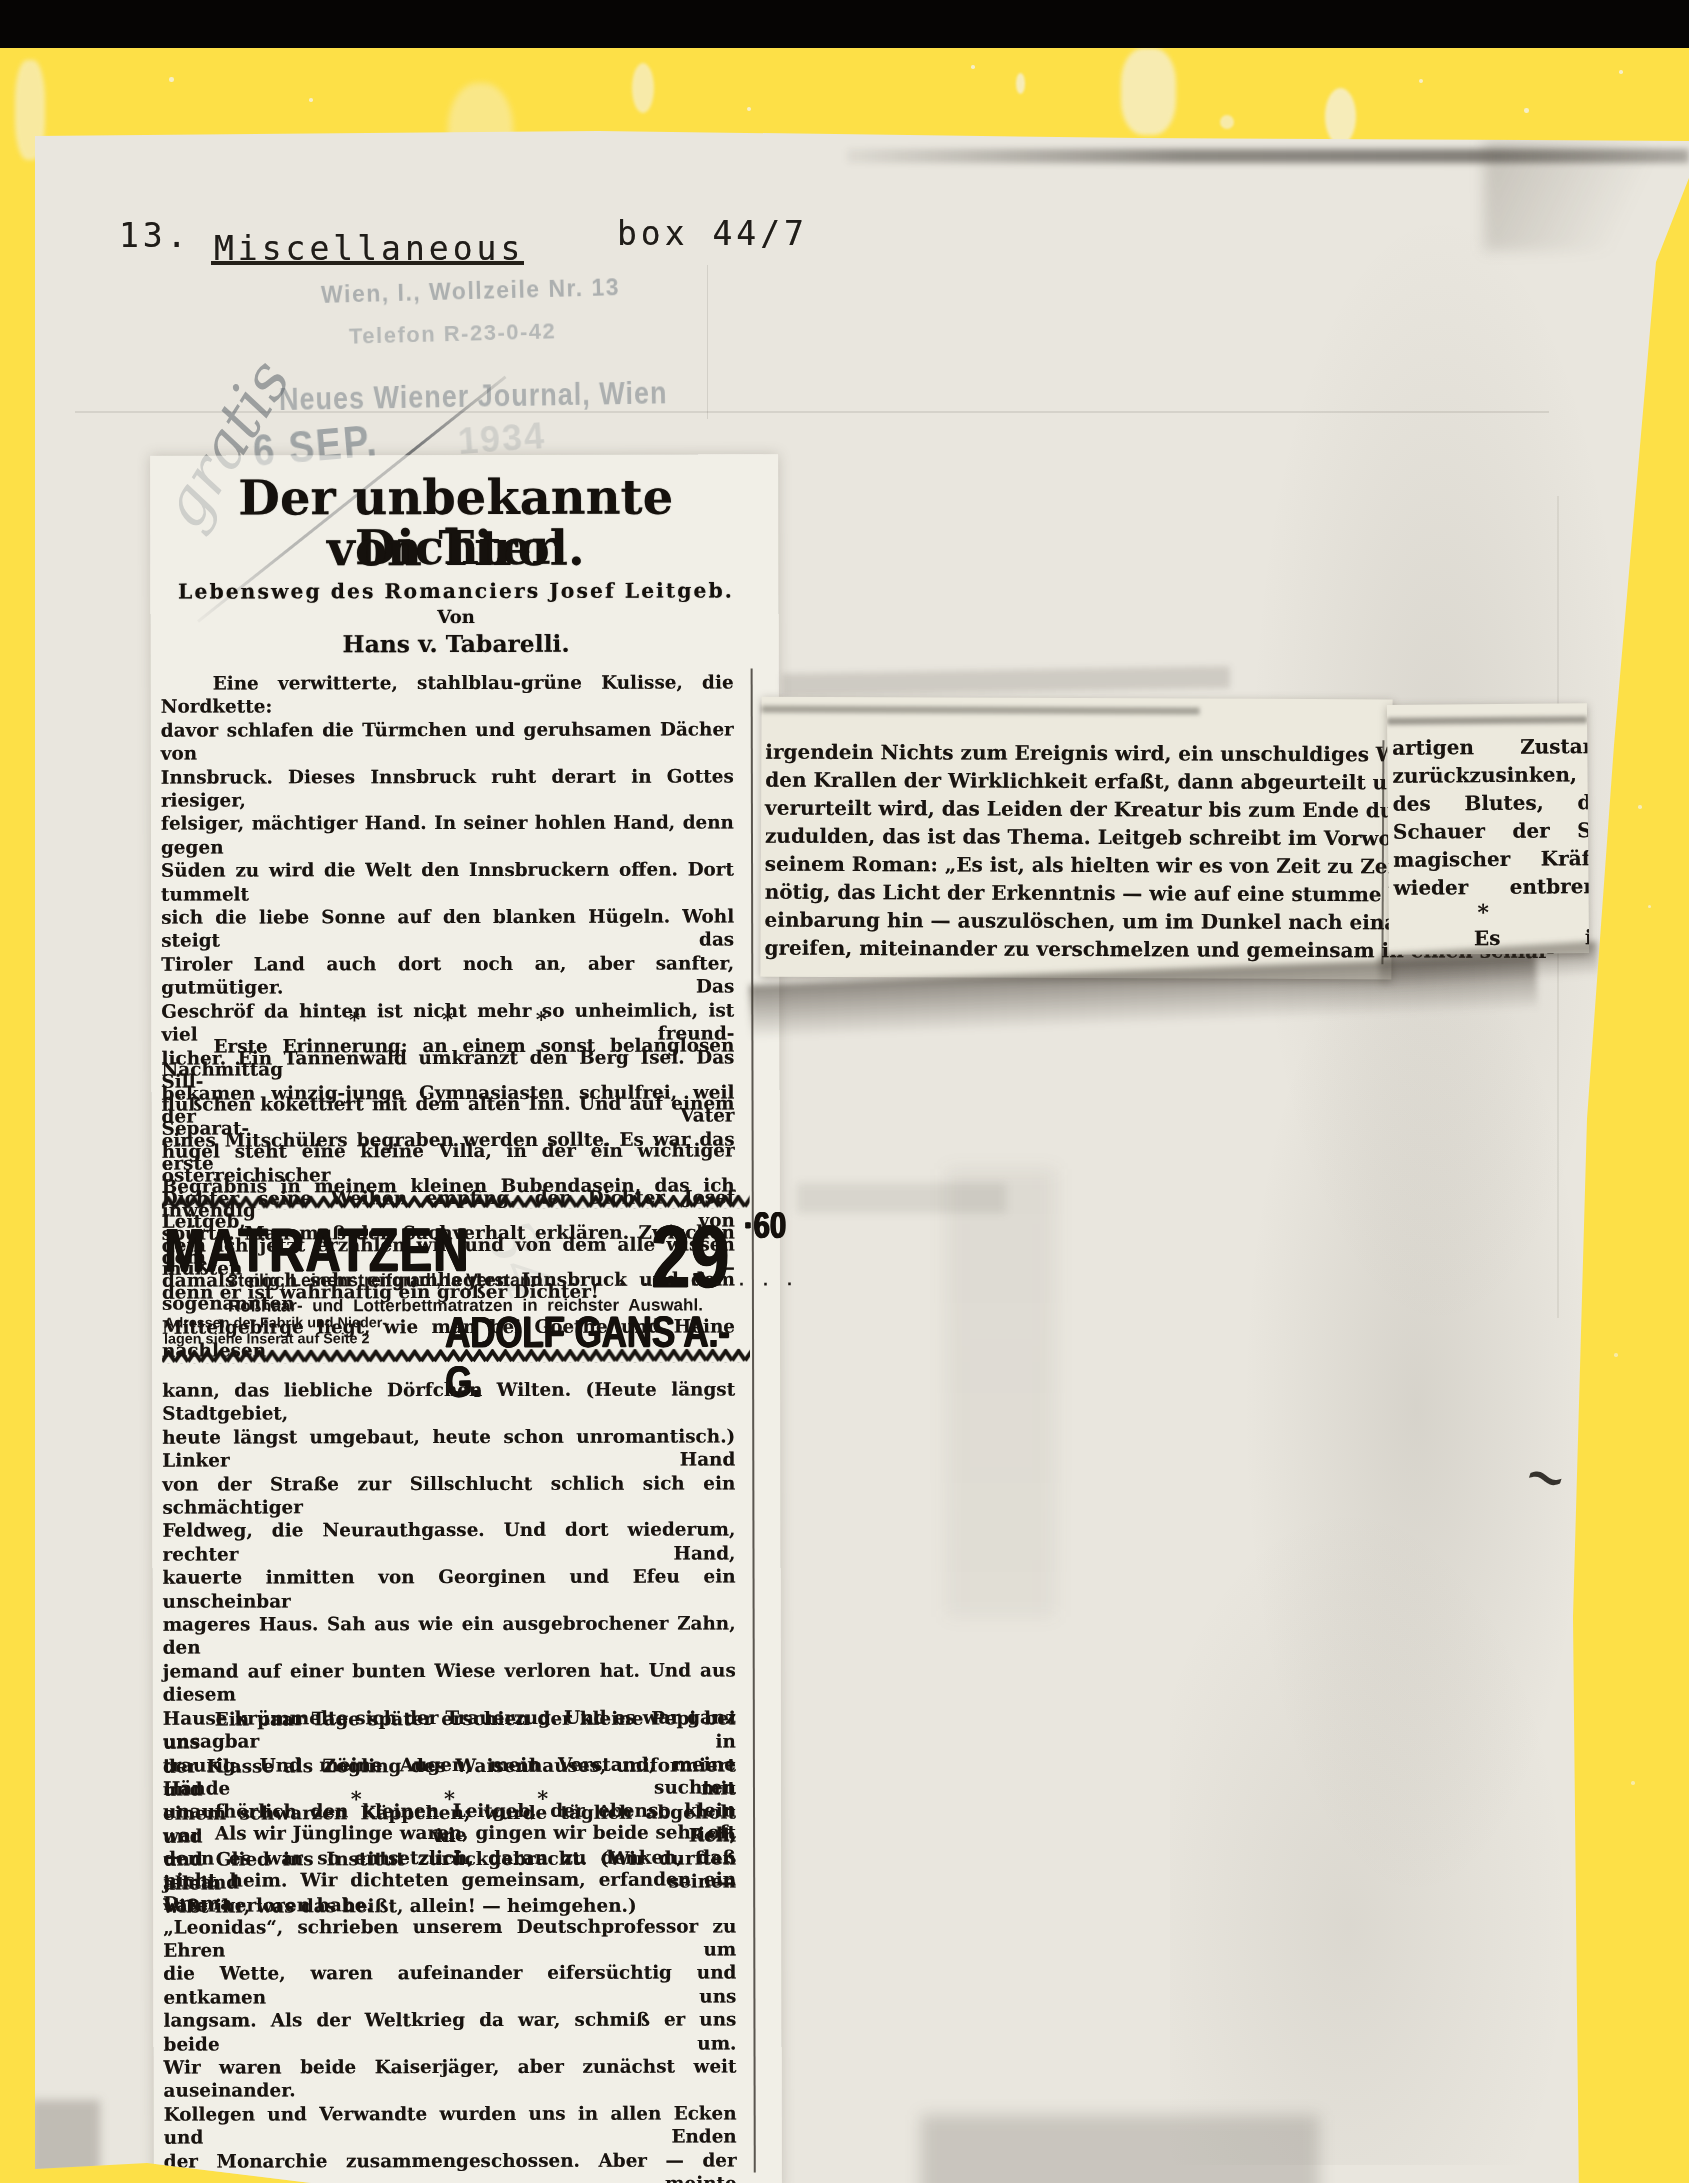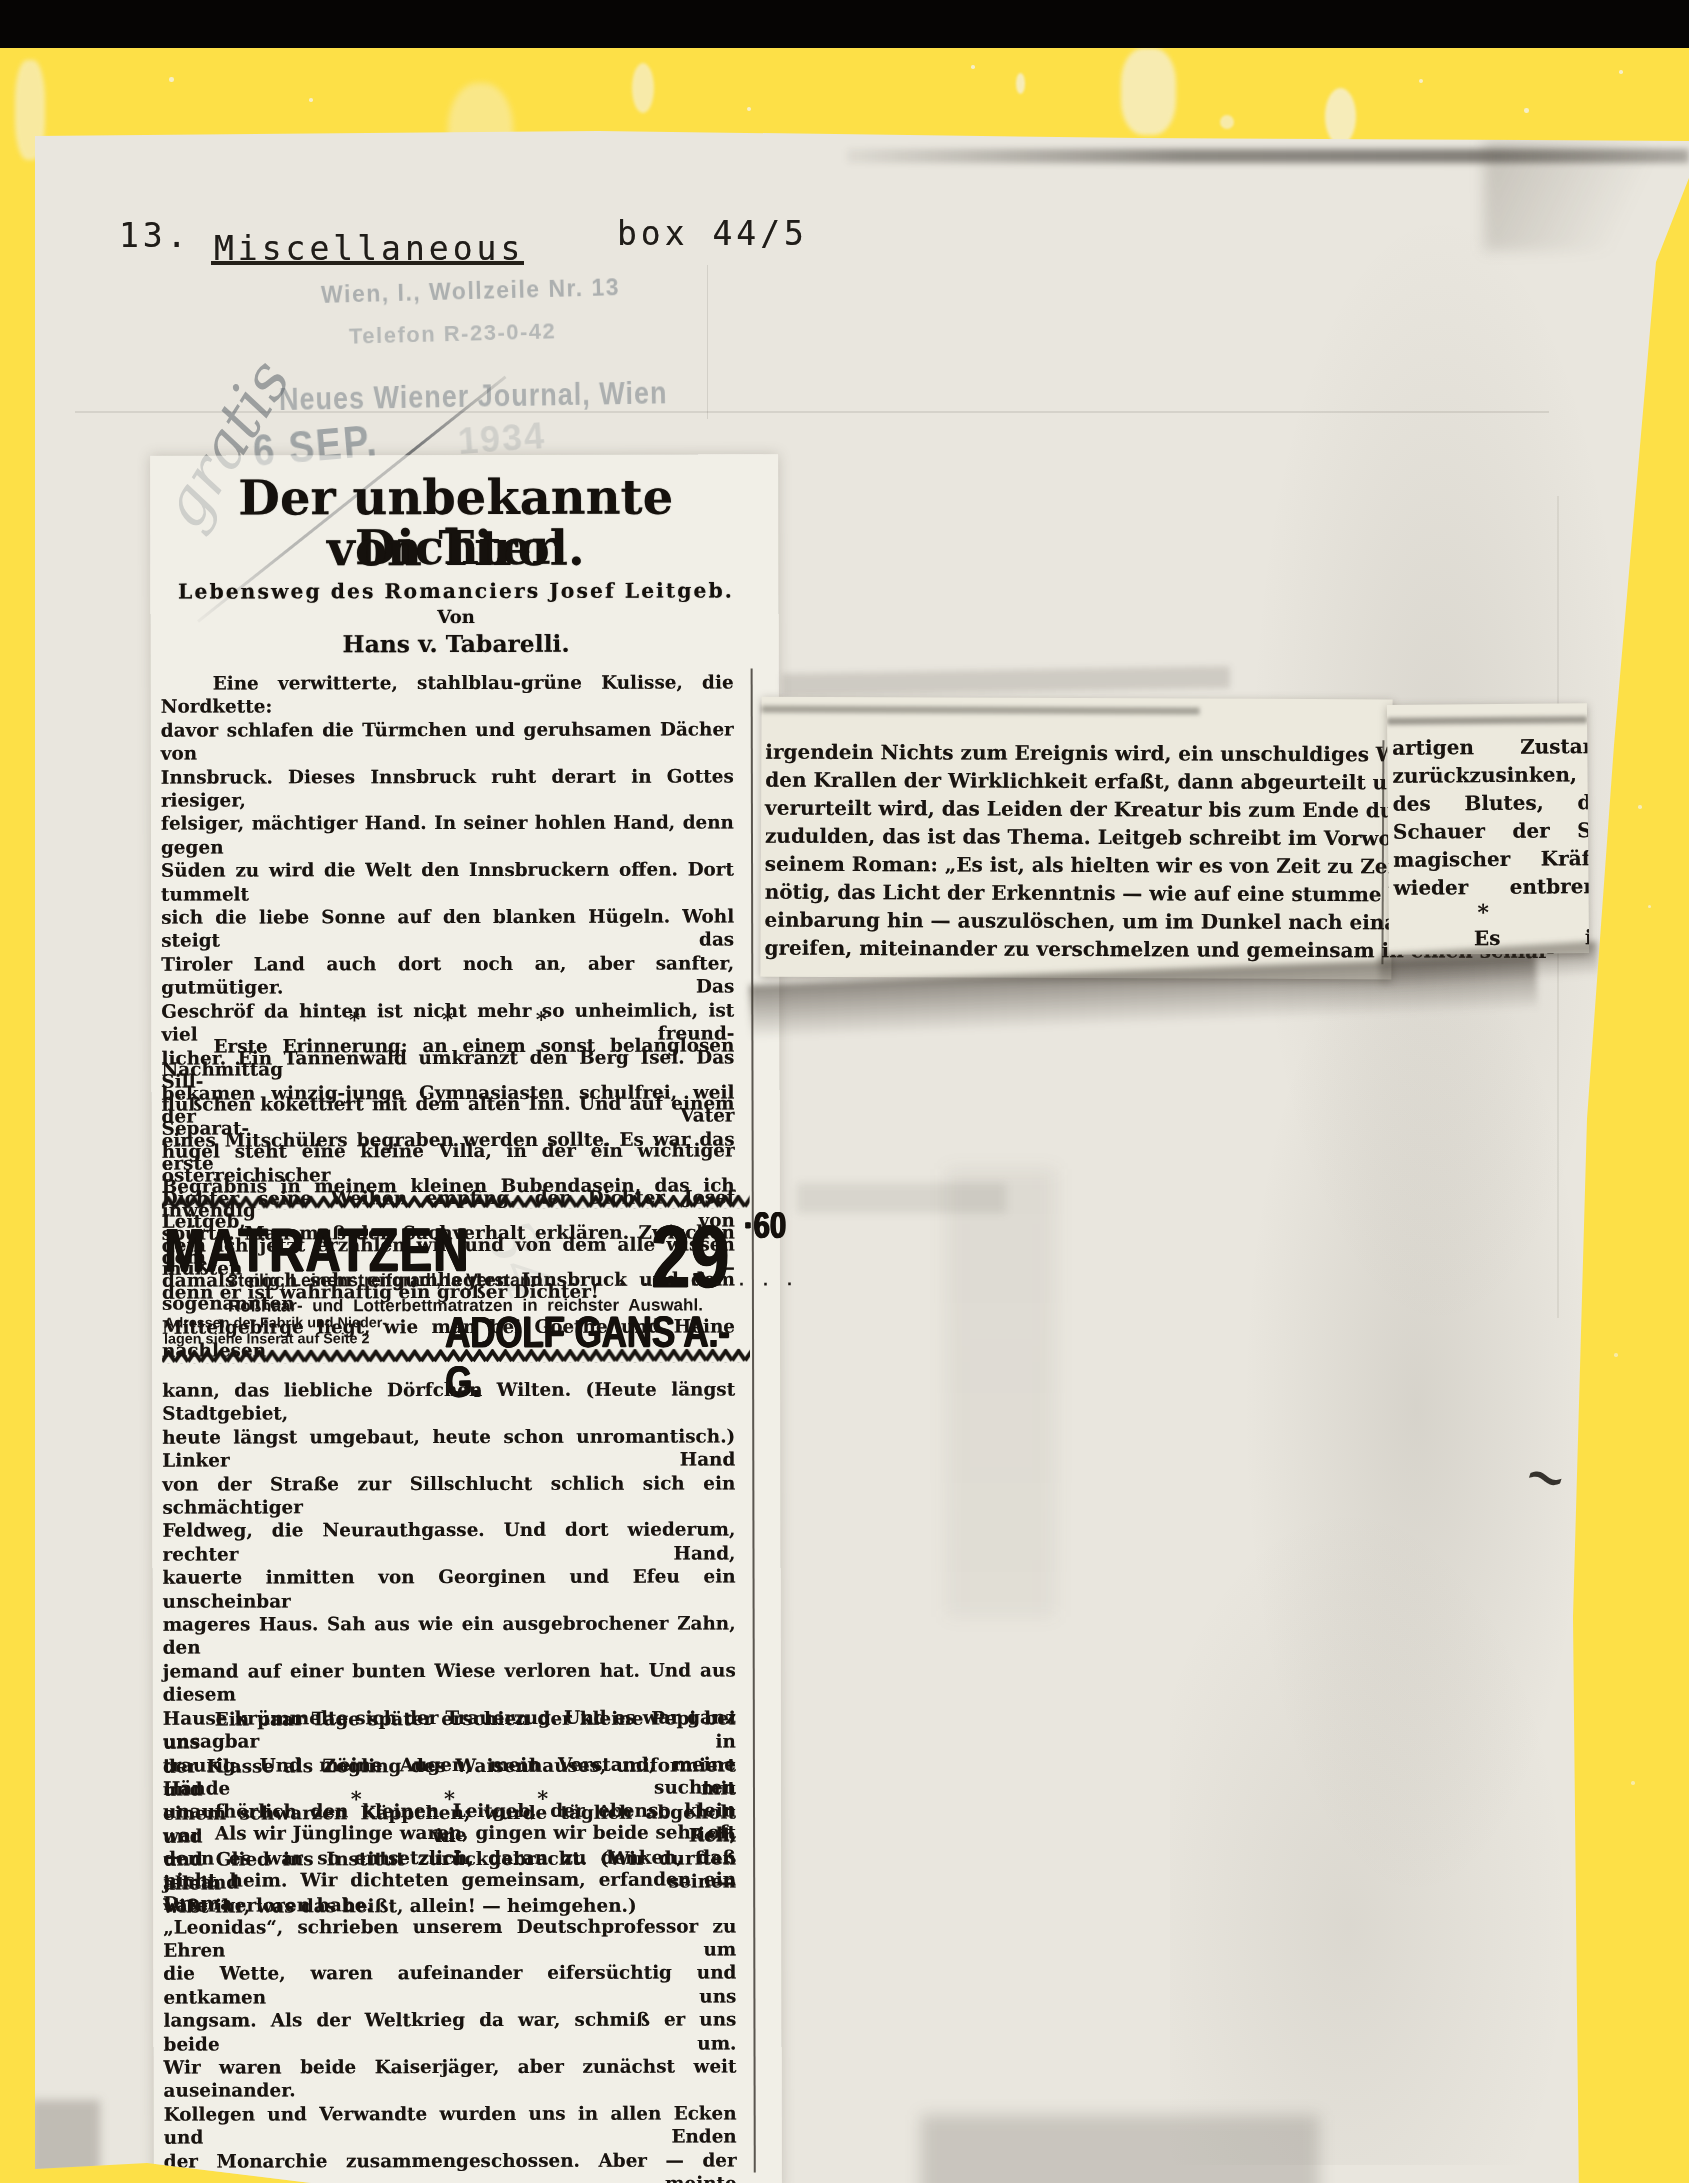--- a/index.html
+++ b/index.html
@@ -116,21 +116,21 @@
     <div class="crease" style="left:1557px;top:448px;width:1.5px;height:822px;opacity:.35;"></div>
 
     <div class="mottle" style="left:1484px;top:93px;width:205px;height:110px;filter:blur(7px);
          background:linear-gradient(115deg,rgba(90,84,74,.25),transparent 70%);"></div>
     <div class="inkdot" style="left:1470px;top:63px;width:5px;height:5px;opacity:.7;"></div>
     <div class="inkdot" style="left:1490px;top:76px;width:3.5px;height:3.5px;opacity:.6;"></div>
 
     <div class="typed" style="left:119px;top:168px;">13.</div>
     <div class="typed" style="left:214px;top:181px;">Miscellaneous</div>
     <div id="hdr-underline" style="left:211px;top:213px;width:313px;"></div>
-    <div class="typed" style="left:617px;top:166px;">box 44/5</div>
+    <div class="typed" style="left:617px;top:166px;">box 44/7</div>
 
     <div class="stamp" style="left:321px;top:230px;font-size:23px;letter-spacing:1.5px;opacity:.5;transform:rotate(-1.5deg);">Wien, I., Wollzeile Nr. 13</div>
     <div class="stamp" style="left:349px;top:273px;font-size:22px;letter-spacing:1.5px;opacity:.42;transform:rotate(-1.5deg);">Telefon R-23-0-42</div>
     <div class="stamp" style="left:279px;top:333px;font-size:27px;letter-spacing:1px;opacity:.5;transform:rotate(-1deg) scaleY(1.15);">Neues Wiener Journal, Wien</div>
     <div class="stamp" style="left:253px;top:377px;font-size:38px;letter-spacing:2px;opacity:.6;transform:rotate(-5deg) scaleY(1.15);">6 SEP.</div>
     <div class="stamp" style="left:458px;top:370px;font-size:36px;letter-spacing:2px;opacity:.2;transform:rotate(-4deg);">1934</div>
 
     <div class="hand" style="left:134px;top:359px;font-size:62px;transform:rotate(-58deg);opacity:.55;">gratis</div>
     <div id="pencil-stroke"></div>
     <div class="hand" style="left:478px;top:1175px;font-size:65px;transform:rotate(68deg);opacity:.22;">34</div>

